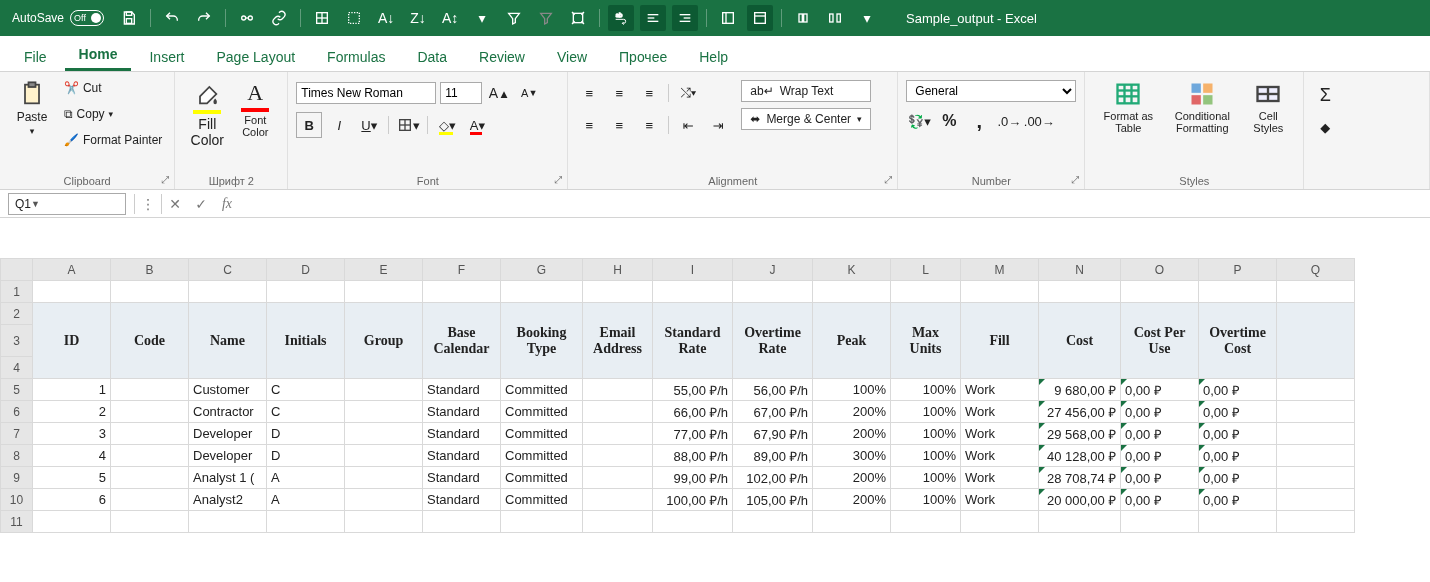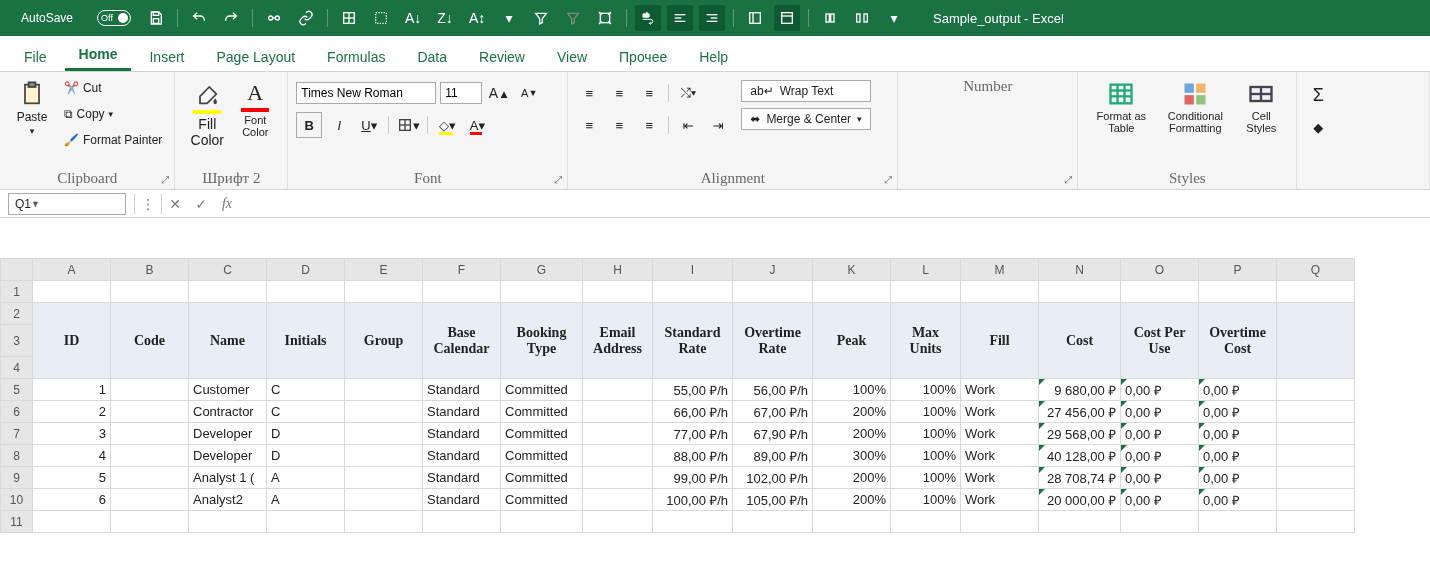--- a/index.html
+++ b/index.html
@@ -2,21 +2,21 @@
 <html><head>
 <meta charset="utf-8">
 <style>
   * { margin: 0; padding: 0; box-sizing: border-box; font-family: "Segoe UI", Arial, sans-serif; }
   body { background: #fff; overflow: hidden; font-size: 13px; color: #222; }
   
   .title-bar {
     height: 36px; background: #1a7243; display: flex; align-items: center;
     padding: 0 6px; color: #fff; gap: 6px;
   }
-  .autosave { display: flex; align-items: center; gap: 24px; font-size: 12px; padding: 0 6px; margin-left: 9px; }
+  .autosave { display: flex; align-items: center; gap: 6px; font-size: 12px; padding: 0 6px; }
   .toggle {
     width: 34px; height: 16px; border: 1px solid #fff; border-radius: 8px;
     display: flex; align-items: center; position: relative; font-size: 9px;
   }
   .toggle::after { content:""; width:10px; height:10px; background:#fff; border-radius:50%; position:absolute; right:2px; }
   .toggle-off { padding-left:3px; }
   .qat { display:flex; gap:6px; align-items:center; }
   .qat-btn {
     width:26px; height:26px; display:flex; align-items:center; justify-content:center;
     color:#fff; font-size:14px; border-radius:2px;
@@ -26,21 +26,21 @@
   .qat-sep { width:1px; height:18px; background:rgba(255,255,255,.3); margin:0 2px; }
   .title-text { margin-left:20px; font-size:13px; }
   
   .tab-strip { height:36px; background:#fff; display:flex; align-items:flex-end; padding:0 10px; gap:4px; border-bottom:1px solid #d4d4d4; }
   .tab { padding:8px 14px 6px; font-size:14px; color:#1a7243; cursor:pointer; }
   .tab.active { border-bottom:3px solid #1a7243; font-weight:600; color:#1a7243; }
   
   .ribbon { height:118px; background:#f5f5f5; border-bottom:1px solid #d4d4d4; display:flex; }
   .group { border-right:1px solid #e0e0e0; padding:4px 8px 0; display:flex; flex-direction:column; position:relative; }
   .group-body { flex:1; display:flex; align-items:flex-start; }
-  .group-label { text-align:center; font-size:15px; color:#666; padding:2px 0; position:relative;font-family:Liberation Serif, serif; }
+  .group-label { text-align:center; font-size:11px; color:#666; padding:2px 0; position:relative; }
   .dlg-launch { position:absolute; right:2px; bottom:2px; width:14px; height:14px; font-size:10px; color:#666; display:flex; align-items:center; justify-content:center; }
   .vstack { display:flex; flex-direction:column; gap:2px; }
   .big-btn { width:48px; display:flex; flex-direction:column; align-items:center; gap:2px; font-size:12px; padding:4px 2px; }
   .big-btn svg, .big-btn .ico { width:28px; height:28px; }
   .small-btn { height:24px; display:flex; align-items:center; gap:4px; font-size:12px; padding:0 4px; white-space:nowrap; }
   .color-bar { width:28px; height:4px; }
   .row { display:flex; gap:4px; align-items:center; }
   select, input.combo { height:22px; font-size:12px; border:1px solid #aaa; background:#fff; padding:0 4px; }
   .icon-btn { width:26px; height:26px; display:flex; align-items:center; justify-content:center; border:1px solid transparent; }
   .wrap-btn { border:1px solid #aaa; background:#fff; padding:3px 8px; font-size:12px; display:flex; align-items:center; gap:6px; }
@@ -321,20 +321,32 @@
           <span>Merge &amp; Center</span>
           <span style="font-size:9px">▾</span>
         </div>
       </div>
     </div>
     <div class="group-label">Alignment</div>
     <div class="dlg-launch">⤢</div>
   </div>
 
   <div class="group" style="min-width:180px">
+    <div class="group-body vstack" style="gap:6px;padding-top:4px">
+      <select style="width:170px">
+        <option>General</option>
+      </select>
+      <div class="row">
+        <span class="icon-btn">💱▾</span>
+        <span class="icon-btn" style="font-size:16px;font-weight:bold">%</span>
+        <span class="icon-btn" style="font-size:20px;font-weight:bold">,</span>
+        <span class="icon-btn">.0→</span>
+        <span class="icon-btn">.00→</span>
+      </div>
+    </div>
     <div class="group-label">Number</div>
     <div class="dlg-launch">⤢</div>
   </div>
 
   <div class="group">
     <div class="group-body">
       <div class="big-btn" style="width:70px">
         <svg viewBox="0 0 24 24" fill="none" stroke="#2a7" stroke-width="2">
             <rect x="3" y="4" width="18" height="16"></rect>
             <line x1="3" y1="9" x2="21" y2="9"></line>

